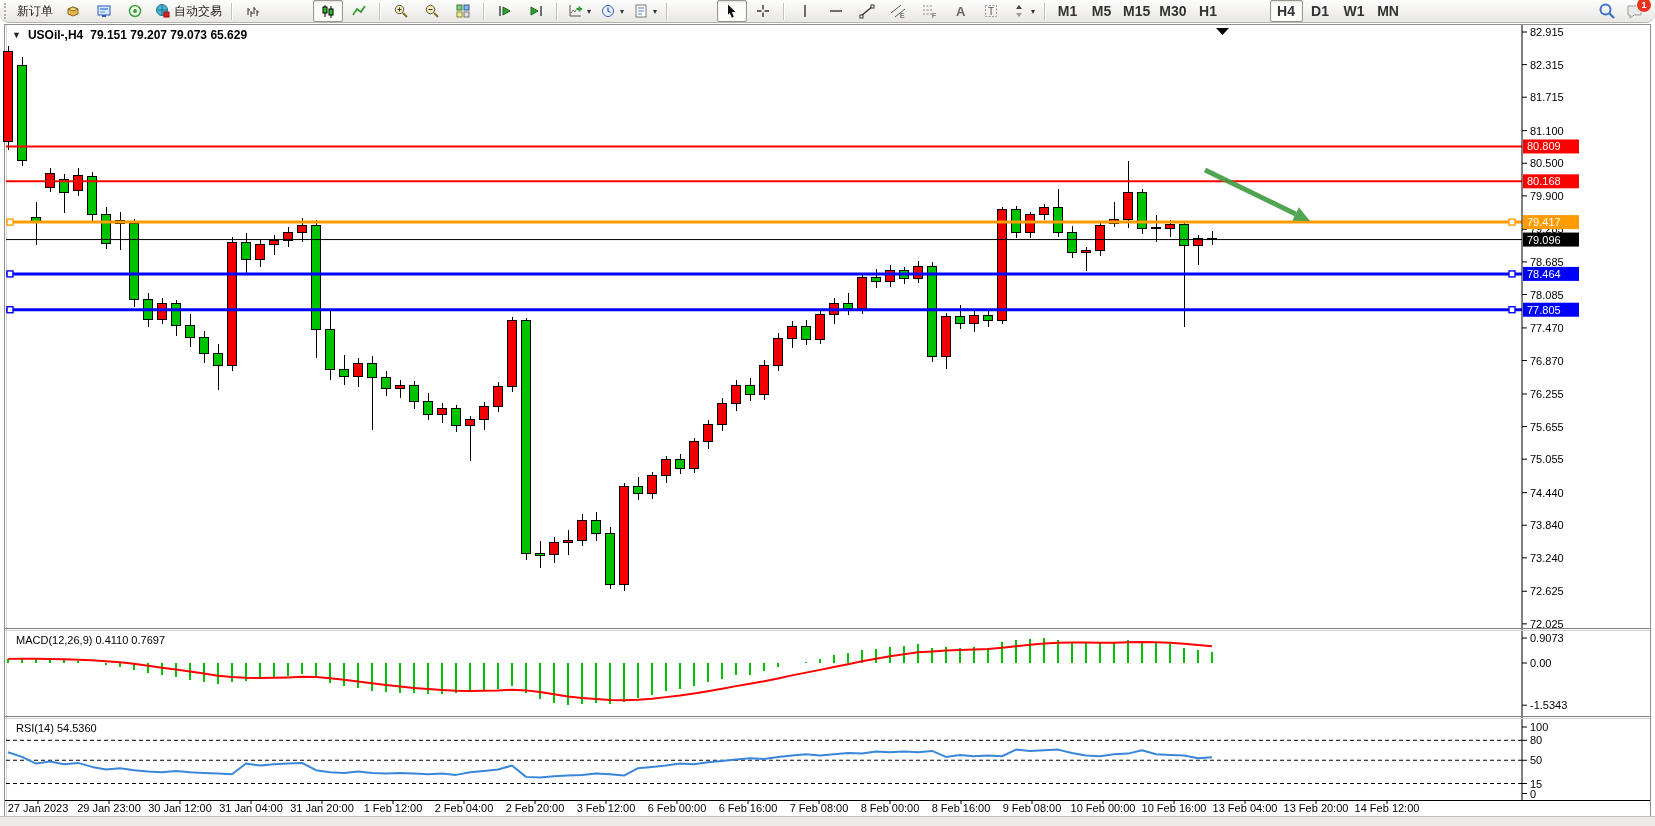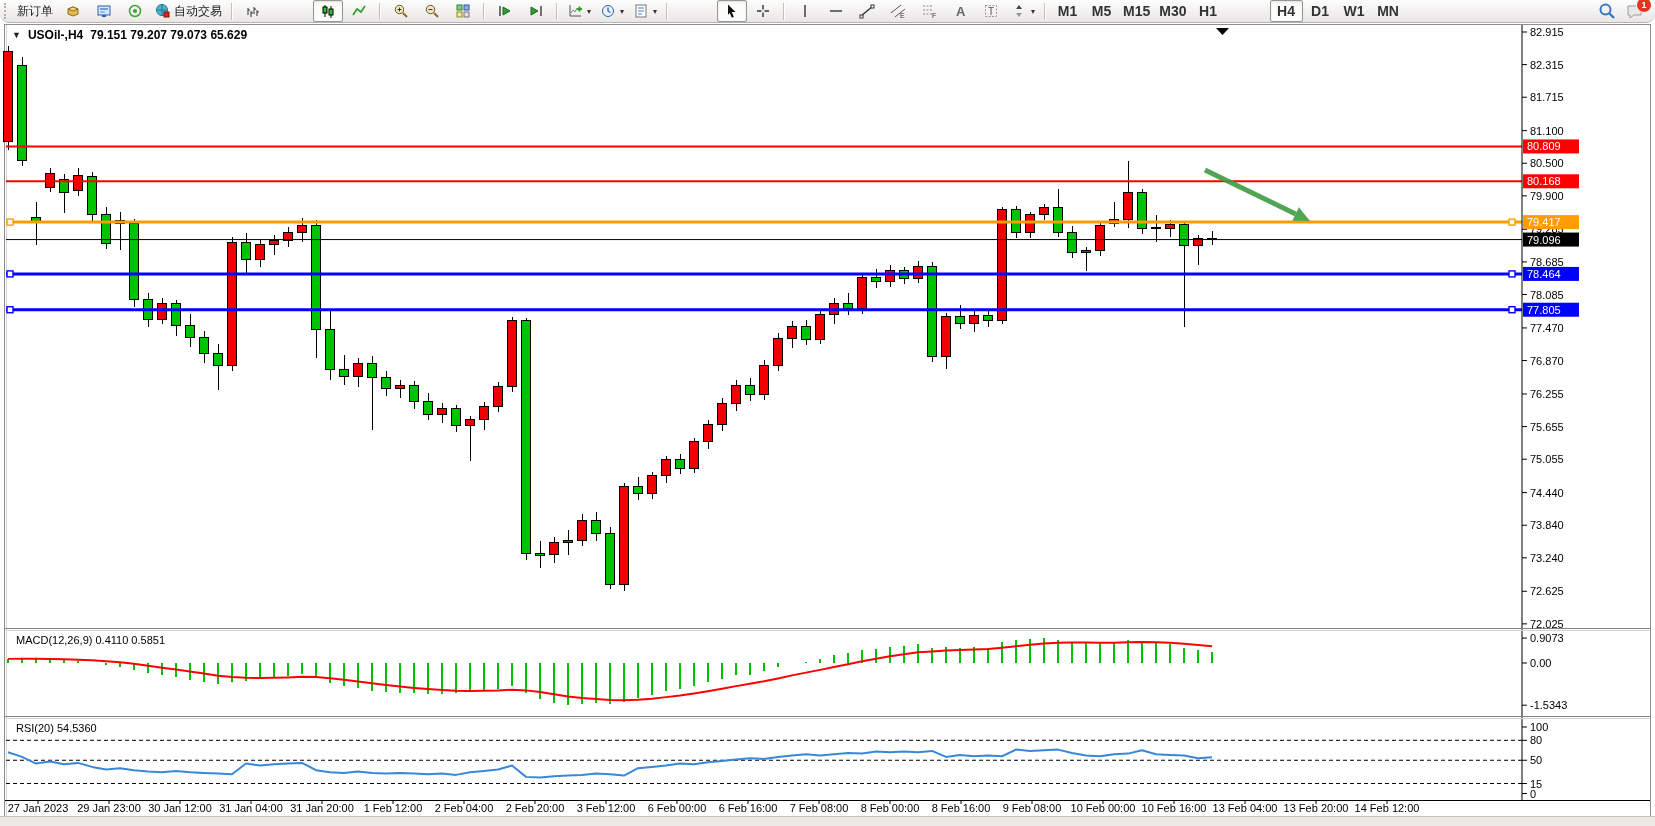--- a/index.html
+++ b/index.html
@@ -709,17 +709,17 @@
         <line x1="1387" y1="800" x2="1387" y2="804" stroke="#000"></line>
         <text x="1387" y="812" fill="#000" text-anchor="middle">14 Feb 12:00</text>
       </g>
     </svg>
 
   <div class="overlay" id="title-bar">
     <span class="oc-arrow">▼</span>
     <span>USOil-,H4</span>
     <span>79.151 79.207 79.073 65.629</span>
   </div>
-  <div class="overlay" id="macd-label">MACD(12,26,9) 0.4110 0.5851</div>
-  <div class="overlay" id="rsi-label">RSI(20) 54.5360</div>
+  <div class="overlay" id="macd-label">MACD(12,26,9) 0.4110 0.7697</div>
+  <div class="overlay" id="rsi-label">RSI(14) 54.5360</div>
 
   <div class="statusbar"></div>
 </div>
 
 </body></html>

